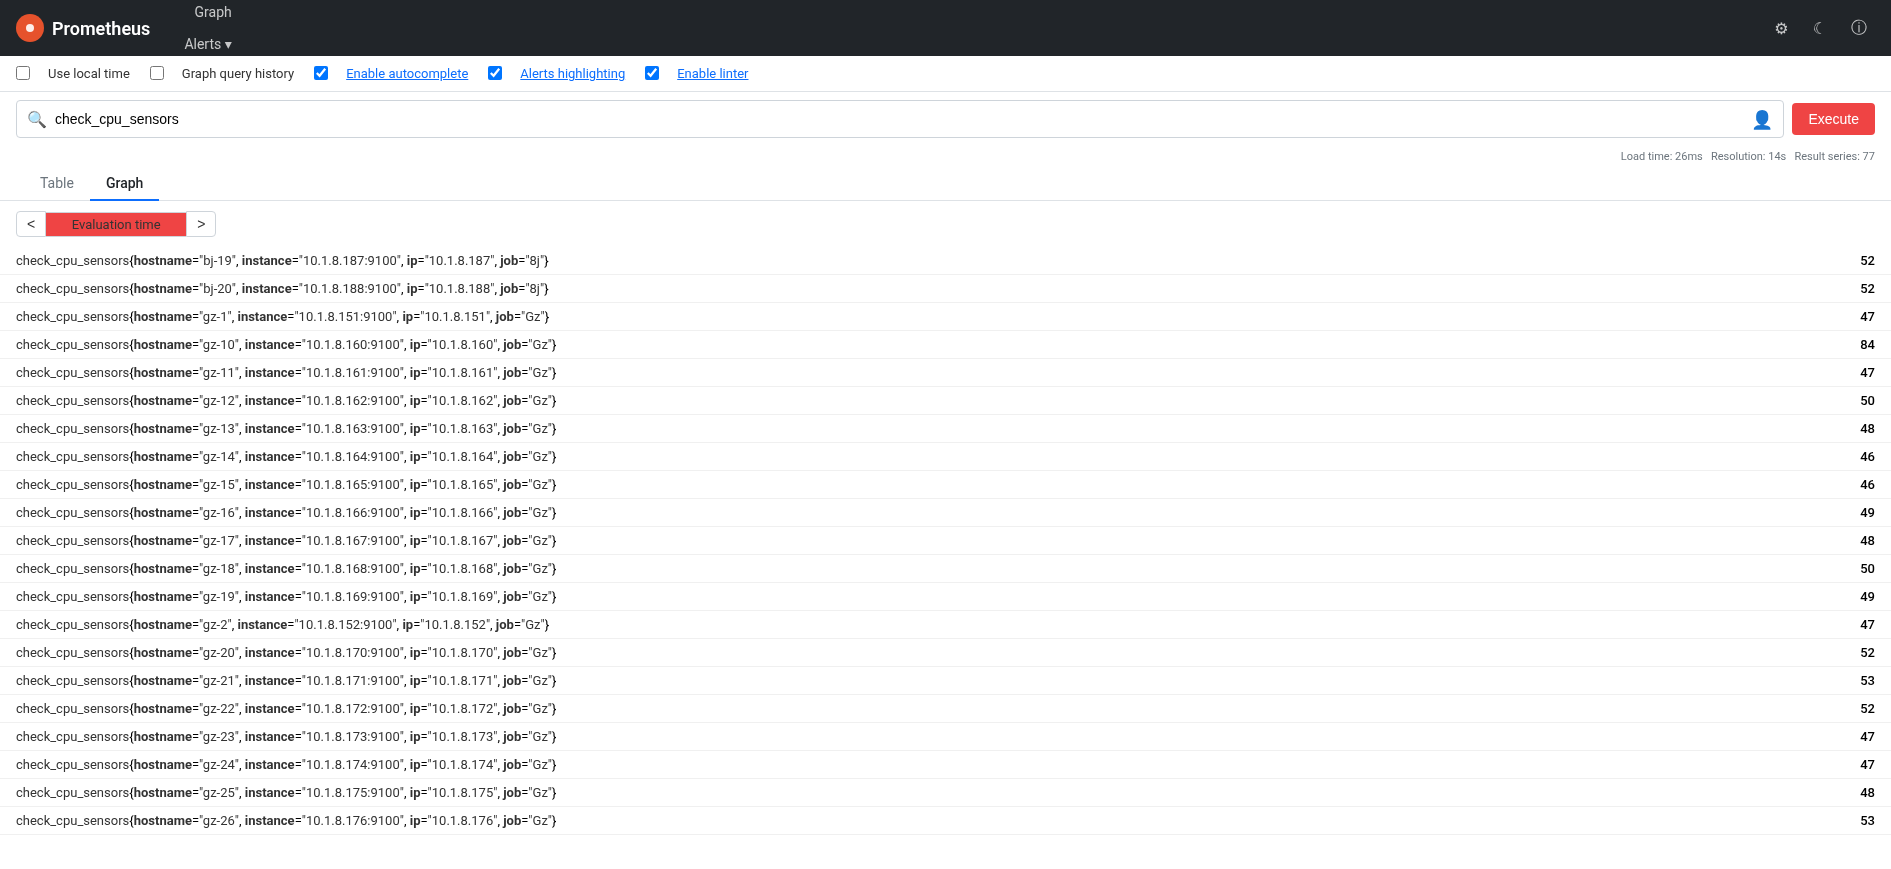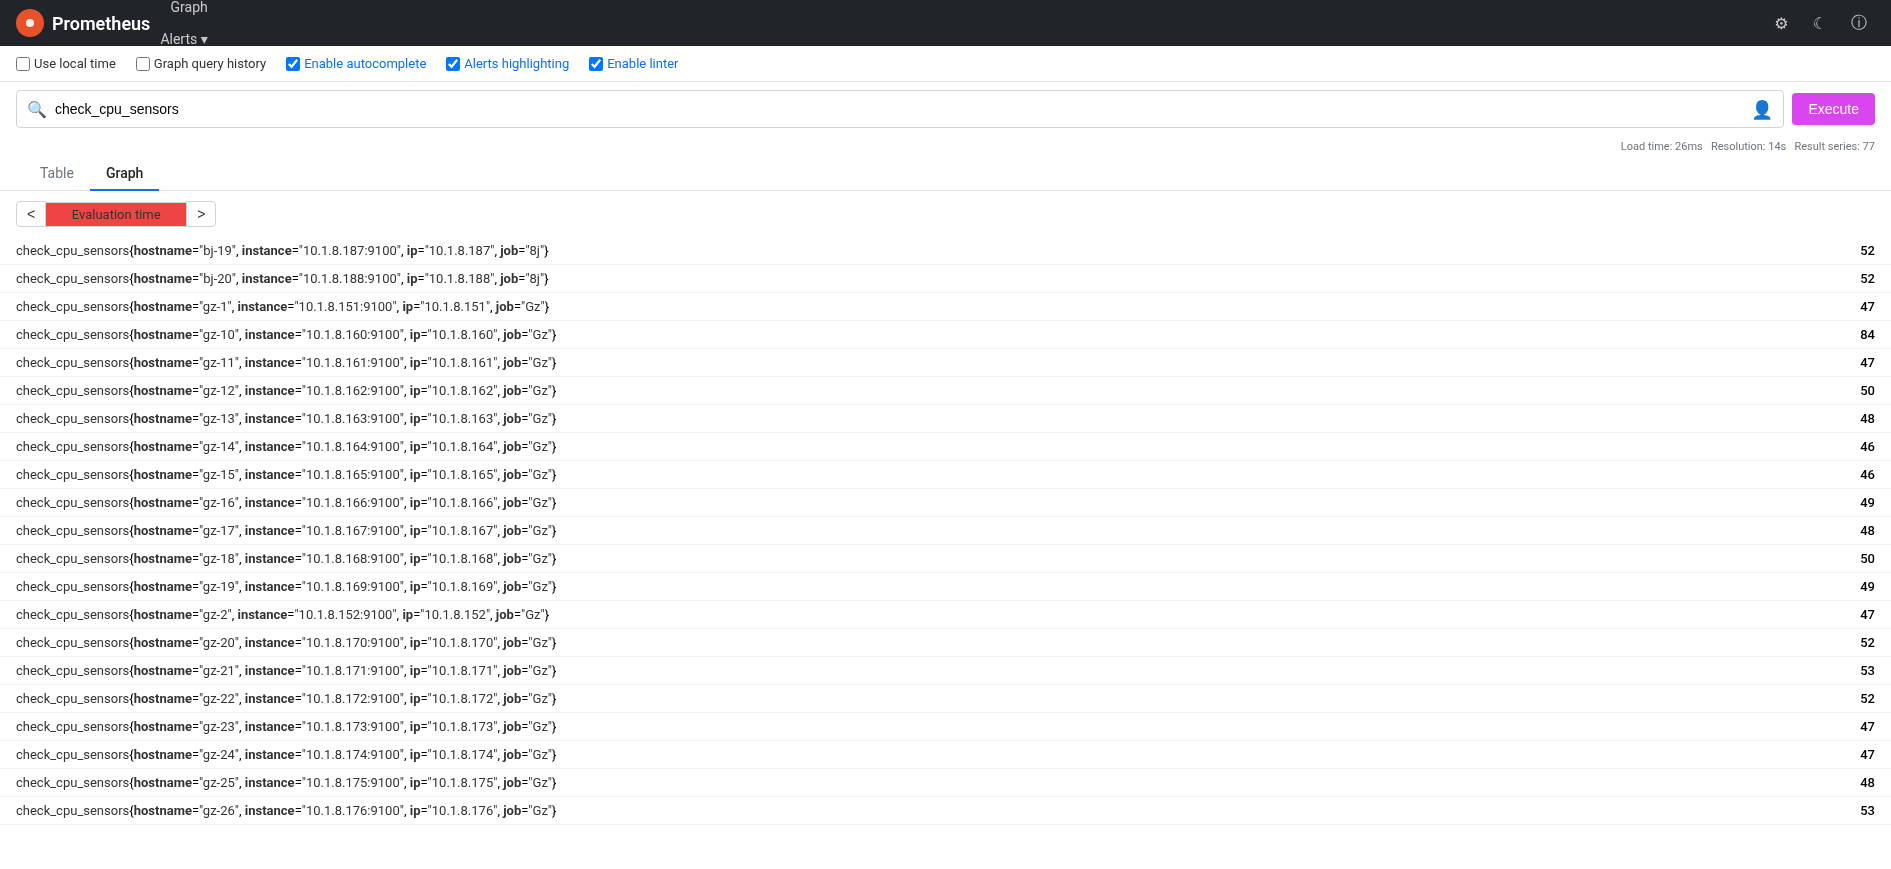--- a/index.html
+++ b/index.html
@@ -5,22 +5,22 @@
     * { box-sizing: border-box; margin: 0; padding: 0; }
     body { font-family: -apple-system, BlinkMacSystemFont, "Segoe UI", Roboto, sans-serif; font-size: 14px; background: #fff; }
 
     
     .navbar {
       background: #212529;
       color: #fff;
       display: flex;
       align-items: center;
       padding: 0 16px;
-      height: 46px;
-      gap: 0;
+      height: 56px;
+      gap: 24px;
     }
     .navbar-brand {
       display: flex;
       align-items: center;
       gap: 8px;
       font-size: 18px;
       font-weight: 600;
       color: #fff;
       text-decoration: none;
     }
@@ -70,32 +70,32 @@
     .options-bar {
       padding: 10px 16px;
       display: flex;
       align-items: center;
       gap: 20px;
       border-bottom: 1px solid #dee2e6;
       background: #fff;
     }
     .option-item {
       display: flex;
-      align-items: flex-end;
-      gap: 4px;
+      align-items: flex-start;
+      gap: 18px;
       font-size: 13px;
       cursor: pointer;
     }
     .option-item input[type="checkbox"] {
       cursor: pointer;
       width: 14px;
       height: 14px;
     }
     .option-label { color: #333; }
-    .option-label-blue { color: #0d6efd; }
+    .option-label-blue { color: #0d6efd; text-decoration: underline; }
 
     
     .search-bar {
       padding: 8px 16px;
       display: flex;
       align-items: center;
       gap: 8px;
     }
     .search-input-wrapper {
       flex: 1;
@@ -118,21 +118,21 @@
       flex: 1;
       font-size: 14px;
     }
     .search-person-icon {
       color: #6c757d;
       font-size: 18px;
       cursor: pointer;
       margin-left: 8px;
     }
     .execute-btn {
-      background: #d946ef;
+      background: #ef4444;
       color: #fff;
       border: none;
       border-radius: 4px;
       padding: 8px 16px;
       font-size: 14px;
       cursor: pointer;
       white-space: nowrap;
     }
 
     

